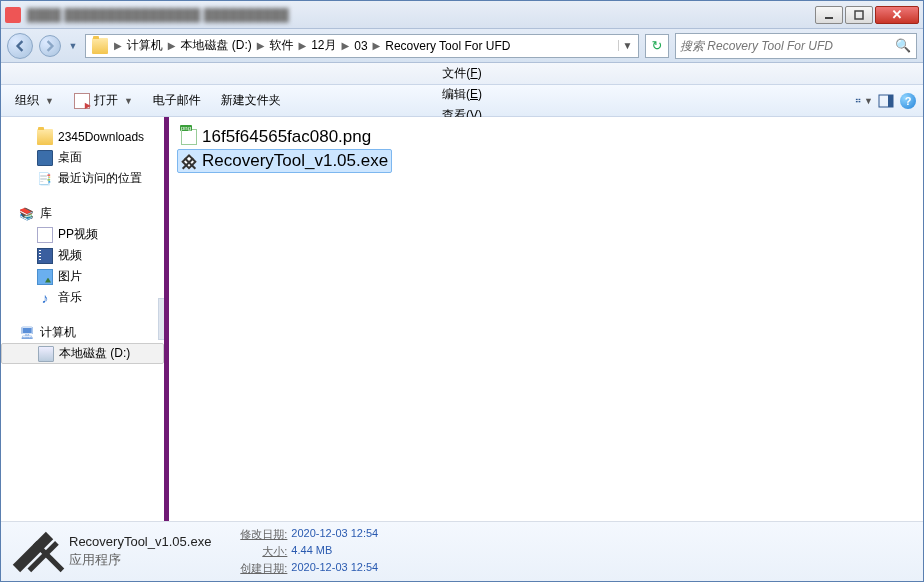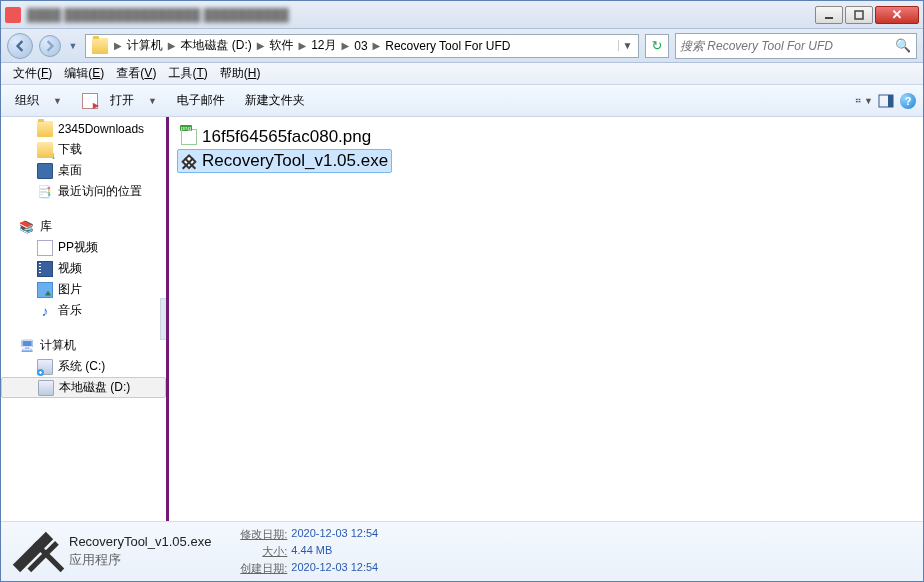--- a/index.html
+++ b/index.html
@@ -26,35 +26,35 @@
 .folder-ic::before{content:"";position:absolute;top:-2px;left:1px;width:6px;height:3px;background:#f3c54e;border-radius:1px 1px 0 0;}
 .crumb { padding: 0 3px; cursor: pointer; white-space: nowrap; }
 .crumb-sep { color: #666; padding: 0 2px; font-size: 10px; }
 .addr-dd { width: 18px; text-align: center; color: #555; font-size: 10px; cursor:pointer; border-left:1px solid #ccc; }
 .refresh-btn { width: 24px; height: 24px; border: 1px solid #9ab; background:#fff; display:flex; align-items:center; justify-content:center; cursor:pointer; color:#2a5; font-size:13px; }
 .searchbox { width: 242px; height: 24px; border: 1px solid #9ab; background: #fff; display: flex; align-items: center; padding: 12px 4px; }
 .searchbox input { flex: 1; border: none; outline: none; font-size: 12px; font-style: italic; color: #777; background: transparent; }
 .search-ic { color: #5a7fb0; font-size: 13px; cursor:pointer; }
 
 
-.menubar { height: 22px; background: linear-gradient(#f4f7fc,#e9eff8); display: flex; align-items: center; padding: 0 6px; font-size: 12px; border-bottom: 1px solid #cad6e8; }
+.menubar { height: 22px; background: linear-gradient(#f4f7fc,#e9eff8); display: flex; align-items: center; padding: 0 6px; font-size: 12px; border-bottom: 1px solid #cad6e8; flex-direction: column; }
 .menu-item { padding: 2px 6px; cursor: pointer; }
 .menu-item u { text-decoration: underline; }
 
 
 .toolbar { height: 32px; background: linear-gradient(#f5f9ff,#e3edf9); display: flex; align-items: center; padding: 0 6px; gap: 4px; font-size: 12px; border-bottom: 1px solid #cad6e8; }
-.tb-btn { padding: 3px 8px; cursor: pointer; display: flex; align-items: center; gap: 12px; border-radius: 2px; }
+.tb-btn { padding: 3px 8px; cursor: pointer; display: flex; align-items: center; gap: 4px; border-radius: 2px; }
 .tb-dd { font-size: 9px; color: #555; margin-left: 2px; }
 .tb-spacer { flex: 1; }
 .tb-icon { width: 18px; height: 18px; display: flex; align-items: center; justify-content: center; cursor: pointer; color:#30598f; }
 .help-ic { width:16px; height:16px; border-radius:50%; background: radial-gradient(circle at 30% 30%, #8fd4ff, #2382d8); color:#fff; font-size:11px; font-weight:bold; display:flex; align-items:center; justify-content:center; }
 
 
 .main { display: flex; height: 404px; }
-.sidebar { width: 168px; border-right: 3px solid #701a75; background: #fff; padding: 2px 0; font-size: 12px; overflow: hidden; position:relative; }
+.sidebar { width: 168px; border-right: 5px solid #701a75; background: #fff; padding: 10px 0; font-size: 12px; overflow: hidden; position:relative; }
 .sidebar::after{content:"";position:absolute;right:0;top:50%;width:5px;height:40px;background:#e0e6ef;border:1px solid #cad4e2;border-right:none;transform:translateY(-50%);}
 .tree-item { display: flex; align-items: center; padding: 2px 4px 2px 18px; cursor: pointer; gap: 5px; white-space: nowrap; }
 .tree-item.l2 { padding-left: 36px; }
 .tree-item.selected { background: #f2f2f2; border: 1px solid #ccc; padding-top:1px; padding-bottom:1px; border-radius: 2px; }
 .tree-ic { width: 16px; height: 16px; flex-shrink: 0; display:flex; align-items:center; justify-content:center; font-size:12px; }
 .ic-folder { background: linear-gradient(#ffe9a8,#f3c54e); border-radius:1px; position:relative; }
 .ic-folder::before{content:"";position:absolute;top:-2px;left:1px;width:6px;height:3px;background:#f3c54e;border-radius:1px 1px 0 0;}
 .ic-download { background:linear-gradient(#ffe9a8,#f3c54e); border-radius:1px; position:relative; }
 .ic-download::after{content:"↓";position:absolute;right:-3px;bottom:-3px;color:#1a8f2f;font-size:10px;font-weight:bold;}
 .ic-desktop { background:#3b6eaa; border:1px solid #2a5080; border-radius:1px; }
@@ -201,24 +201,20 @@
     </div>
 </div>
 
 <div class="main">
   <div class="sidebar">
     <div class="tree-item l2">
         <span class="tree-ic ic-folder"></span>
         <span>2345Downloads</span>
       </div>
     <div class="tree-item l2">
-        <span class="tree-ic ic-download"></span>
-        <span>下载</span>
-      </div>
-    <div class="tree-item l2">
         <span class="tree-ic ic-desktop"></span>
         <span>桌面</span>
       </div>
     <div class="tree-item l2">
         <span class="tree-ic ic-recent">📑</span>
         <span>最近访问的位置</span>
       </div>
     <div class="tree-gap"></div>
     <div class="tree-item">
         <span class="tree-ic ic-lib">📚</span>
@@ -237,24 +233,20 @@
         <span>图片</span>
       </div>
     <div class="tree-item l2">
         <span class="tree-ic ic-music">♪</span>
         <span>音乐</span>
       </div>
     <div class="tree-gap"></div>
     <div class="tree-item">
         <span class="tree-ic ic-computer">🖥</span>
         <span>计算机</span>
-      </div>
-    <div class="tree-item l2">
-        <span class="tree-ic ic-drive-c"></span>
-        <span>系统 (C:)</span>
       </div>
     <div class="tree-item l2 selected">
         <span class="tree-ic ic-drive"></span>
         <span>本地磁盘 (D:)</span>
       </div>
   </div>
 
   <div class="filearea">
     <div class="file-item">
       <span class="file-ic ic-png"></span>

